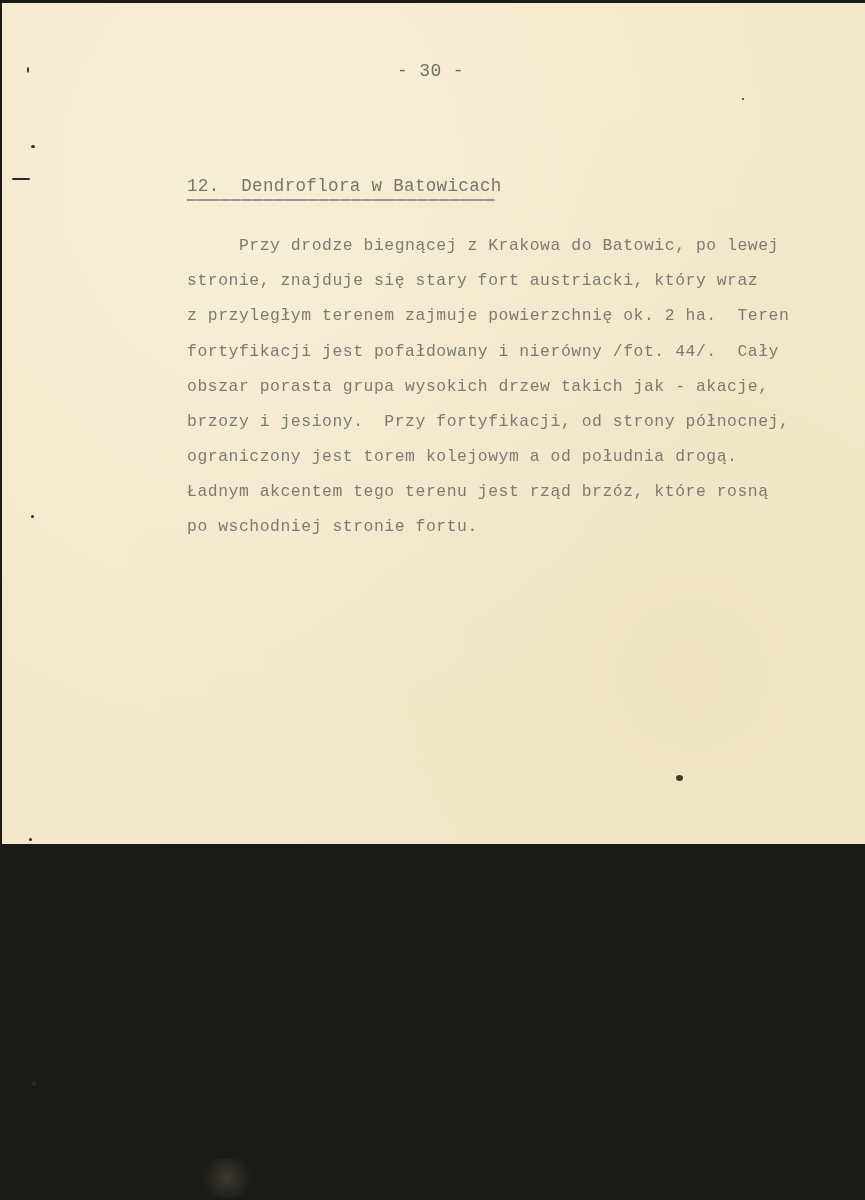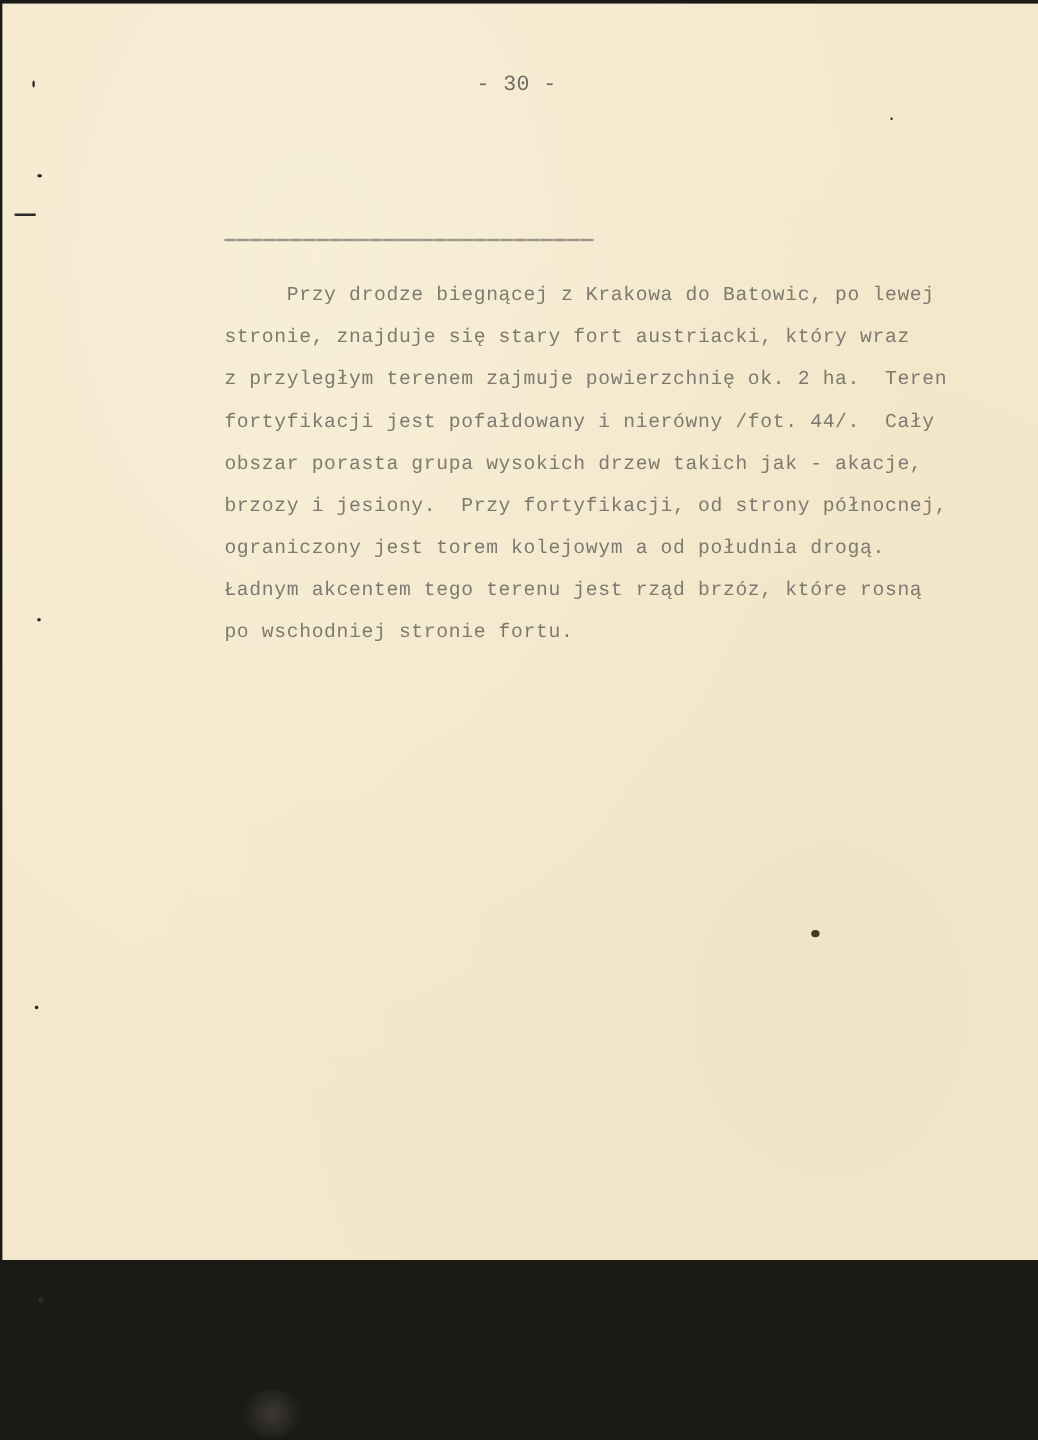--- a/index.html
+++ b/index.html
@@ -11,21 +11,21 @@
       height: 1200px;
       position: relative;
       overflow: hidden;
       background: #1a1a16;
     }
     .page {
       position: absolute;
       left: 2px;
       top: 3px;
       width: 863px;
-      height: 1047px;
+      height: 841px;
       background: #f4e8cc;
       background-image:
         radial-gradient(ellipse at 30% 20%, rgba(255,250,235,0.35), rgba(255,250,235,0) 60%),
         radial-gradient(ellipse at 80% 80%, rgba(230,214,178,0.25), rgba(230,214,178,0) 60%);
     }
     .typed {
       font-family: "Liberation Mono", "DejaVu Sans Mono", monospace;
       color: #7d7a70;
       font-size: 17px;
       letter-spacing: 0.35px;
@@ -69,20 +69,21 @@
       background: radial-gradient(circle, rgba(160,150,130,0.25), rgba(160,150,130,0) 70%);
     }
   </style>
 </head>
 <body>
 
 <div class="page">
 
   <div class="typed page-number">- 30 -</div>
 
+  <div class="typed section-heading">12.  Dendroflora w Batowicach</div>
   <div class="heading-underline"></div>
 
   <div>
     <div class="typed body-line" style="top:233px;">     Przy drodze biegnącej z Krakowa do Batowic, po lewej</div>
     <div class="typed body-line" style="top:268px;">stronie, znajduje się stary fort austriacki, który wraz</div>
     <div class="typed body-line" style="top:303px;">z przyległym terenem zajmuje powierzchnię ok. 2 ha.  Teren</div>
     <div class="typed body-line" style="top:339px;">fortyfikacji jest pofałdowany i nierówny /fot. 44/.  Cały</div>
     <div class="typed body-line" style="top:374px;">obszar porasta grupa wysokich drzew takich jak - akacje,</div>
     <div class="typed body-line" style="top:409px;">brzozy i jesiony.  Przy fortyfikacji, od strony północnej,</div>
     <div class="typed body-line" style="top:444px;">ograniczony jest torem kolejowym a od południa drogą.</div>

